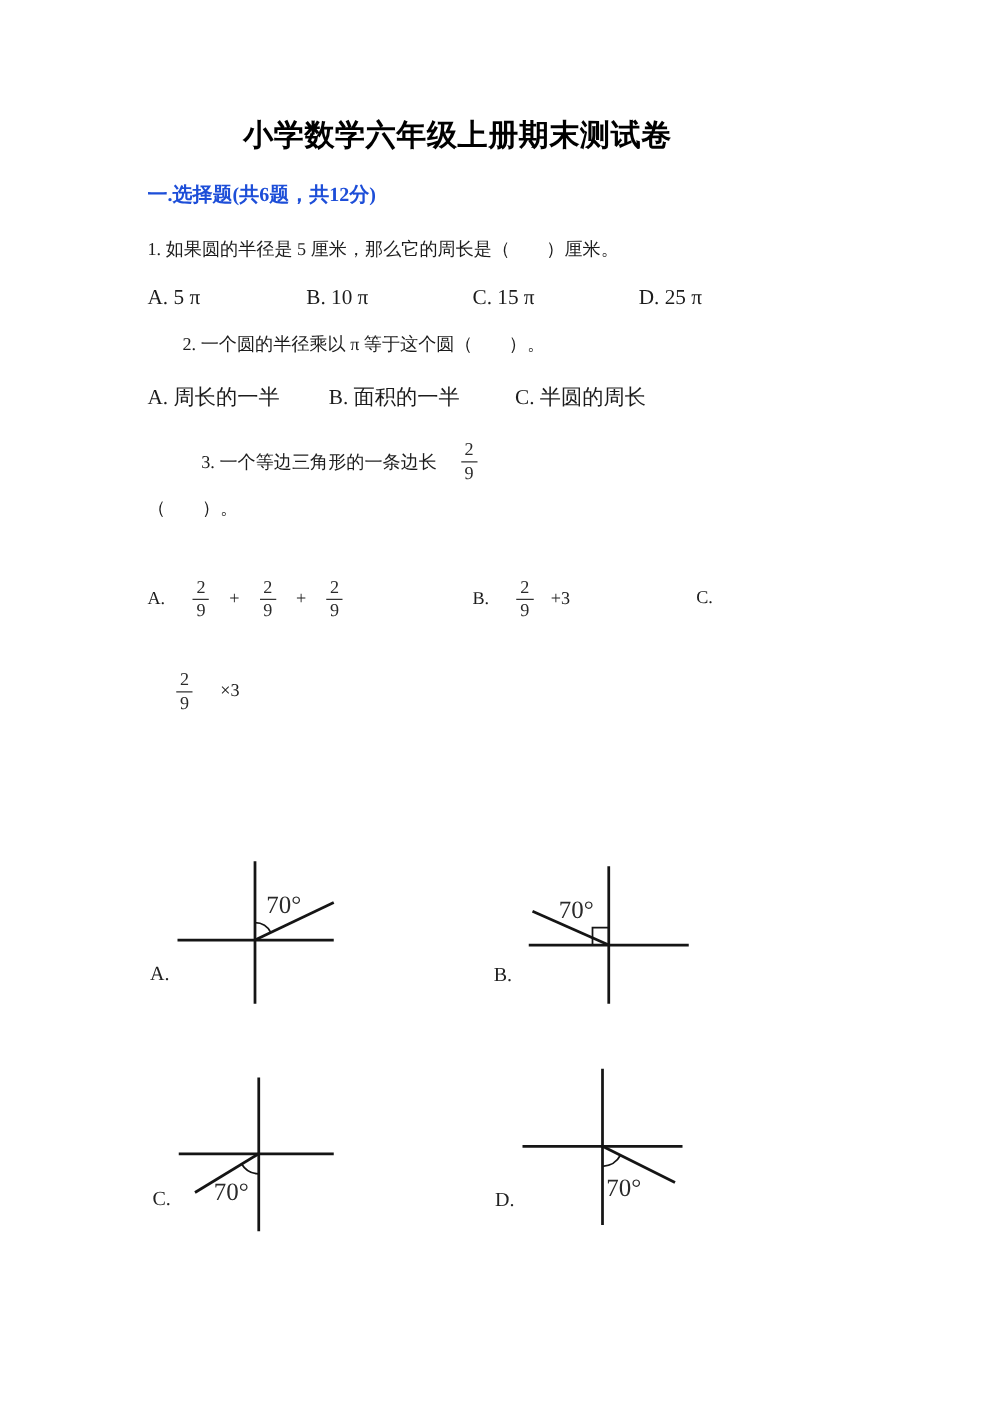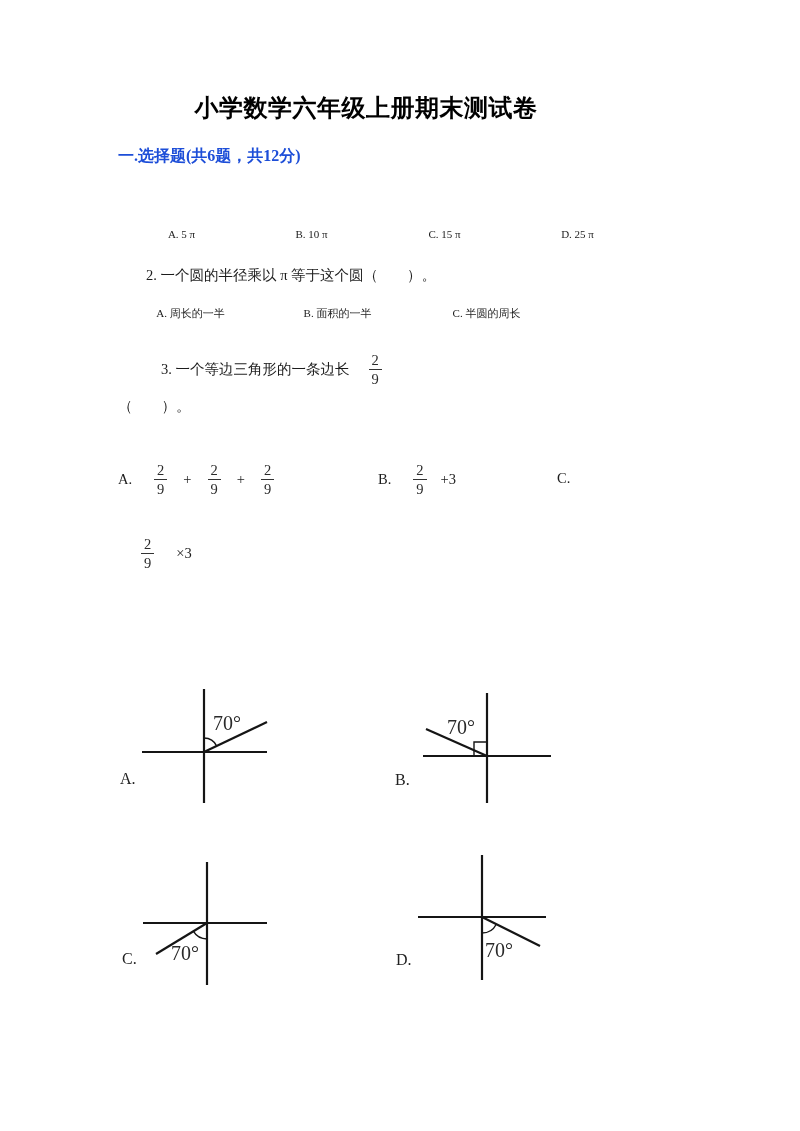--- a/index.html
+++ b/index.html
@@ -38,23 +38,22 @@
   }
   .q1-text { top: 190px; }
   .q2-text { top: 266px; margin-left: 28px; }
   .q3-line2 { top: 397px; }
   .q4-text { top: 623px; }
 
   .opts {
     position: absolute;
     left: 118px;
     display: flex;
-    font-size: 11px;
-    white-space: nowrap;
-    text-align: center;
+    font-size: 17px;
+    white-space: nowrap;
   }
   .q1-opts { top: 228px; }
   .q1-opts .opt { width: 133px; }
   .q1-opts .opt:first-child { width: 127px; }
   .q2-opts { top: 306px; }
   .q2-opts .opt { width: 149px; }
   .q2-opts .opt:first-child { width: 145px; }
 
   .q3-line1 {
     position: absolute;
@@ -114,20 +113,21 @@
 </style>
 </head>
 <body>
 
 <div class="page">
 
   <h1 class="title">小学数学六年级上册期末测试卷</h1>
 
   <div class="section-heading">一.选择题(共6题，共12分)</div>
 
+  <div class="qtext q1-text">1. 如果圆的半径是 5 厘米，那么它的周长是（　　）厘米。</div>
   <div class="opts q1-opts">
     <span class="opt">A. 5 π</span>
     <span class="opt">B. 10 π</span>
     <span class="opt">C. 15 π</span>
     <span class="opt">D. 25 π</span>
   </div>
 
   <div class="qtext q2-text">2. 一个圆的半径乘以 π 等于这个圆（　　）。</div>
   <div class="opts q2-opts">
     <span class="opt">A. 周长的一半</span>

